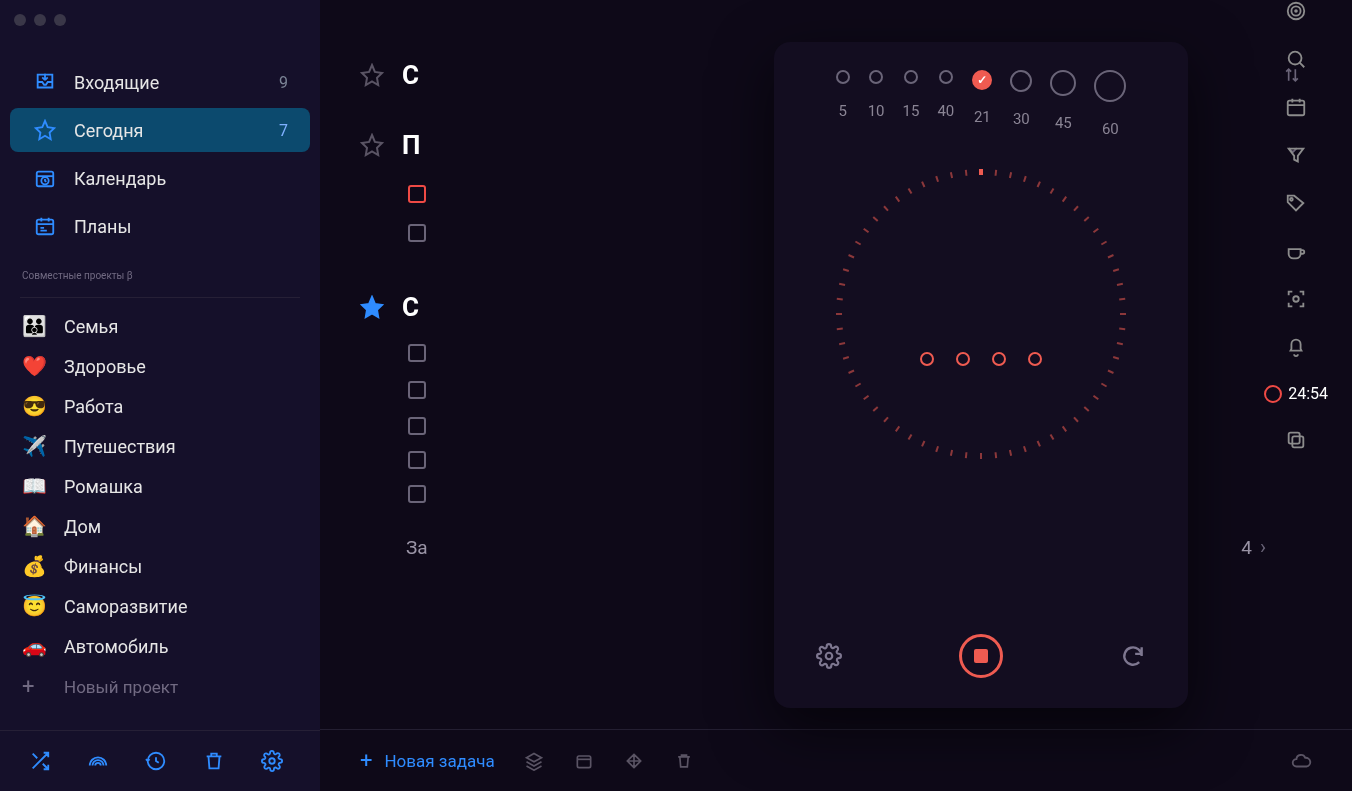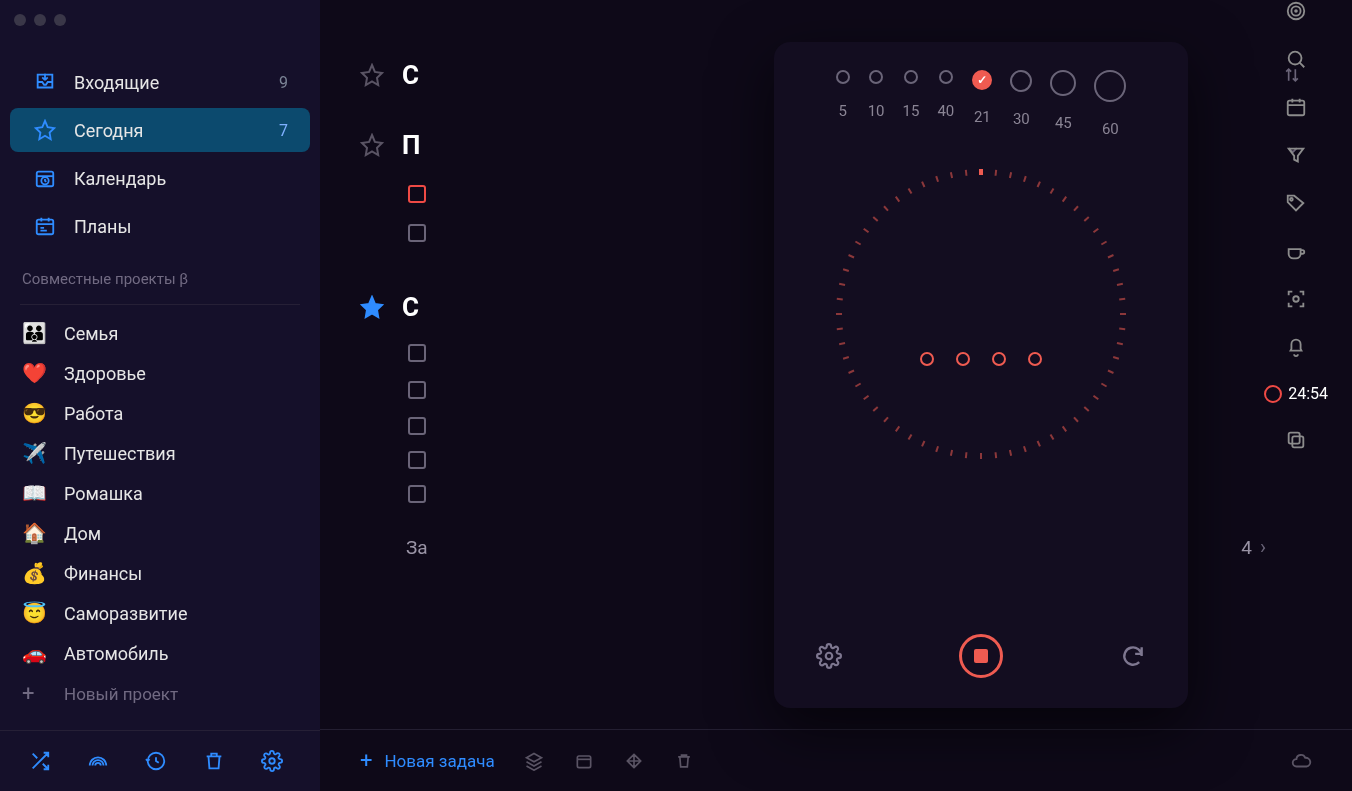--- a/index.html
+++ b/index.html
@@ -12,21 +12,21 @@
 
   
   .sidebar { width: 320px; background: #15102a; display: flex; flex-direction: column; padding-top: 58px; }
   .nav-item { display: flex; align-items: center; padding: 9px 22px; font-size: 18px; color: #e6e6e6; cursor: pointer; border-radius: 8px; margin: 2px 10px; }
   .nav-item.active { background: #0c4a6e; text-align: right; }
   .nav-item .icon { width: 26px; height: 26px; margin-right: 16px; display: inline-flex; align-items: center; justify-content: center; }
   .nav-item .count { margin-left: auto; color: #7b8496; font-size: 16px; }
   .nav-item.active .count { color: #7fb0ff; }
   .nav-item.active .txt { color: #e6e6e6; }
 
-  .section-label { padding: 20px 22px 8px; font-size: 15px; color: #716a82; }
+  .section-label { padding: 20px 22px 8px; font-size: 10px; color: #716a82; }
   .divider { height: 1px; background: #262036; margin: 8px 20px; }
 
   .proj-item { display: flex; align-items: center; padding: 8px 22px; font-size: 18px; cursor: pointer; }
   .proj-item .emoji { width: 26px; margin-right: 16px; font-size: 20px; }
   .new-proj { display: flex; align-items: center; padding: 8px 22px; font-size: 17px; color: #716a82; cursor: pointer; }
   .new-proj .plus { width: 26px; margin-right: 16px; font-size: 22px; color: #716a82; }
 
   .sidebar-footer { margin-top: auto; display: flex; gap: 34px; padding: 18px 28px; border-top: 1px solid #262036; }
   .sidebar-footer .fbtn { color: #2f8cff; width: 24px; height: 24px; display: inline-flex; align-items: center; justify-content: center; cursor: pointer; }
 

